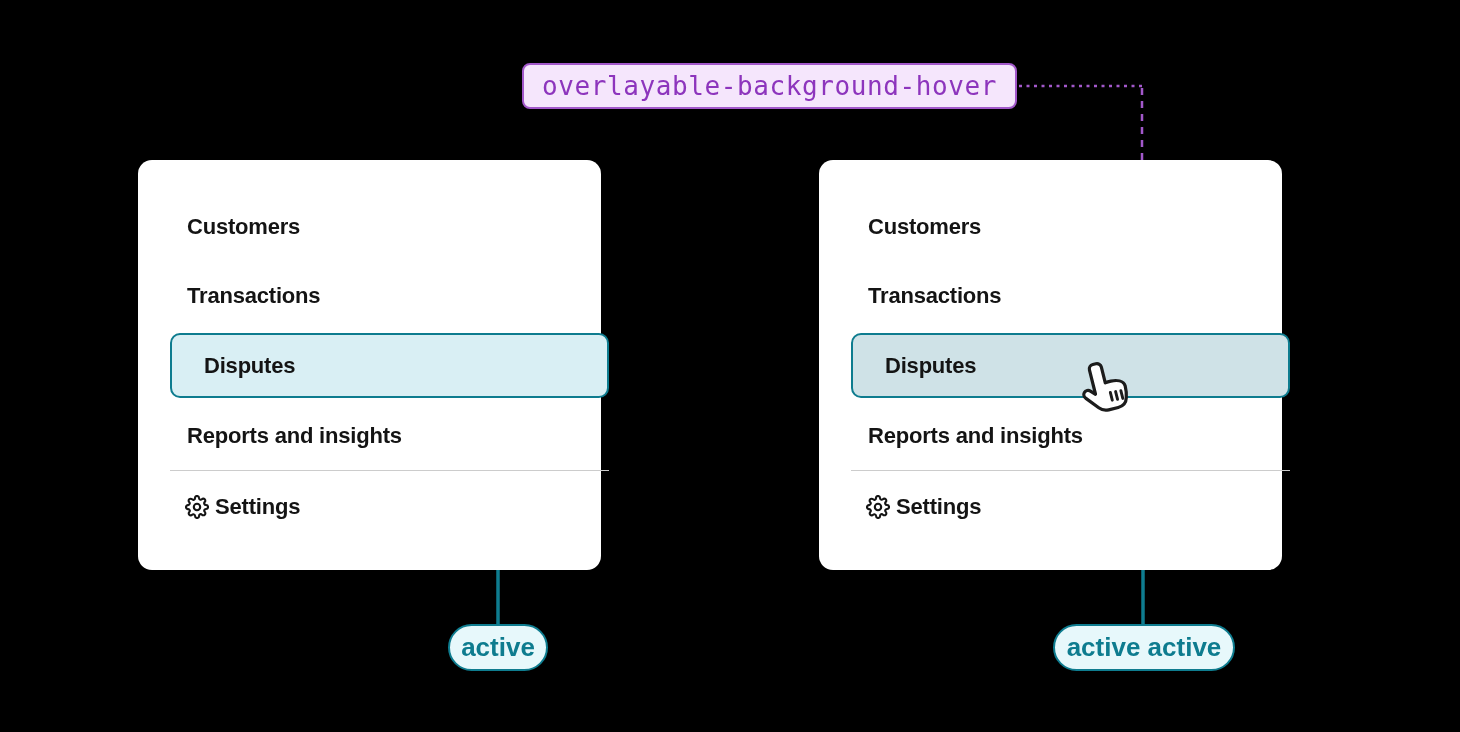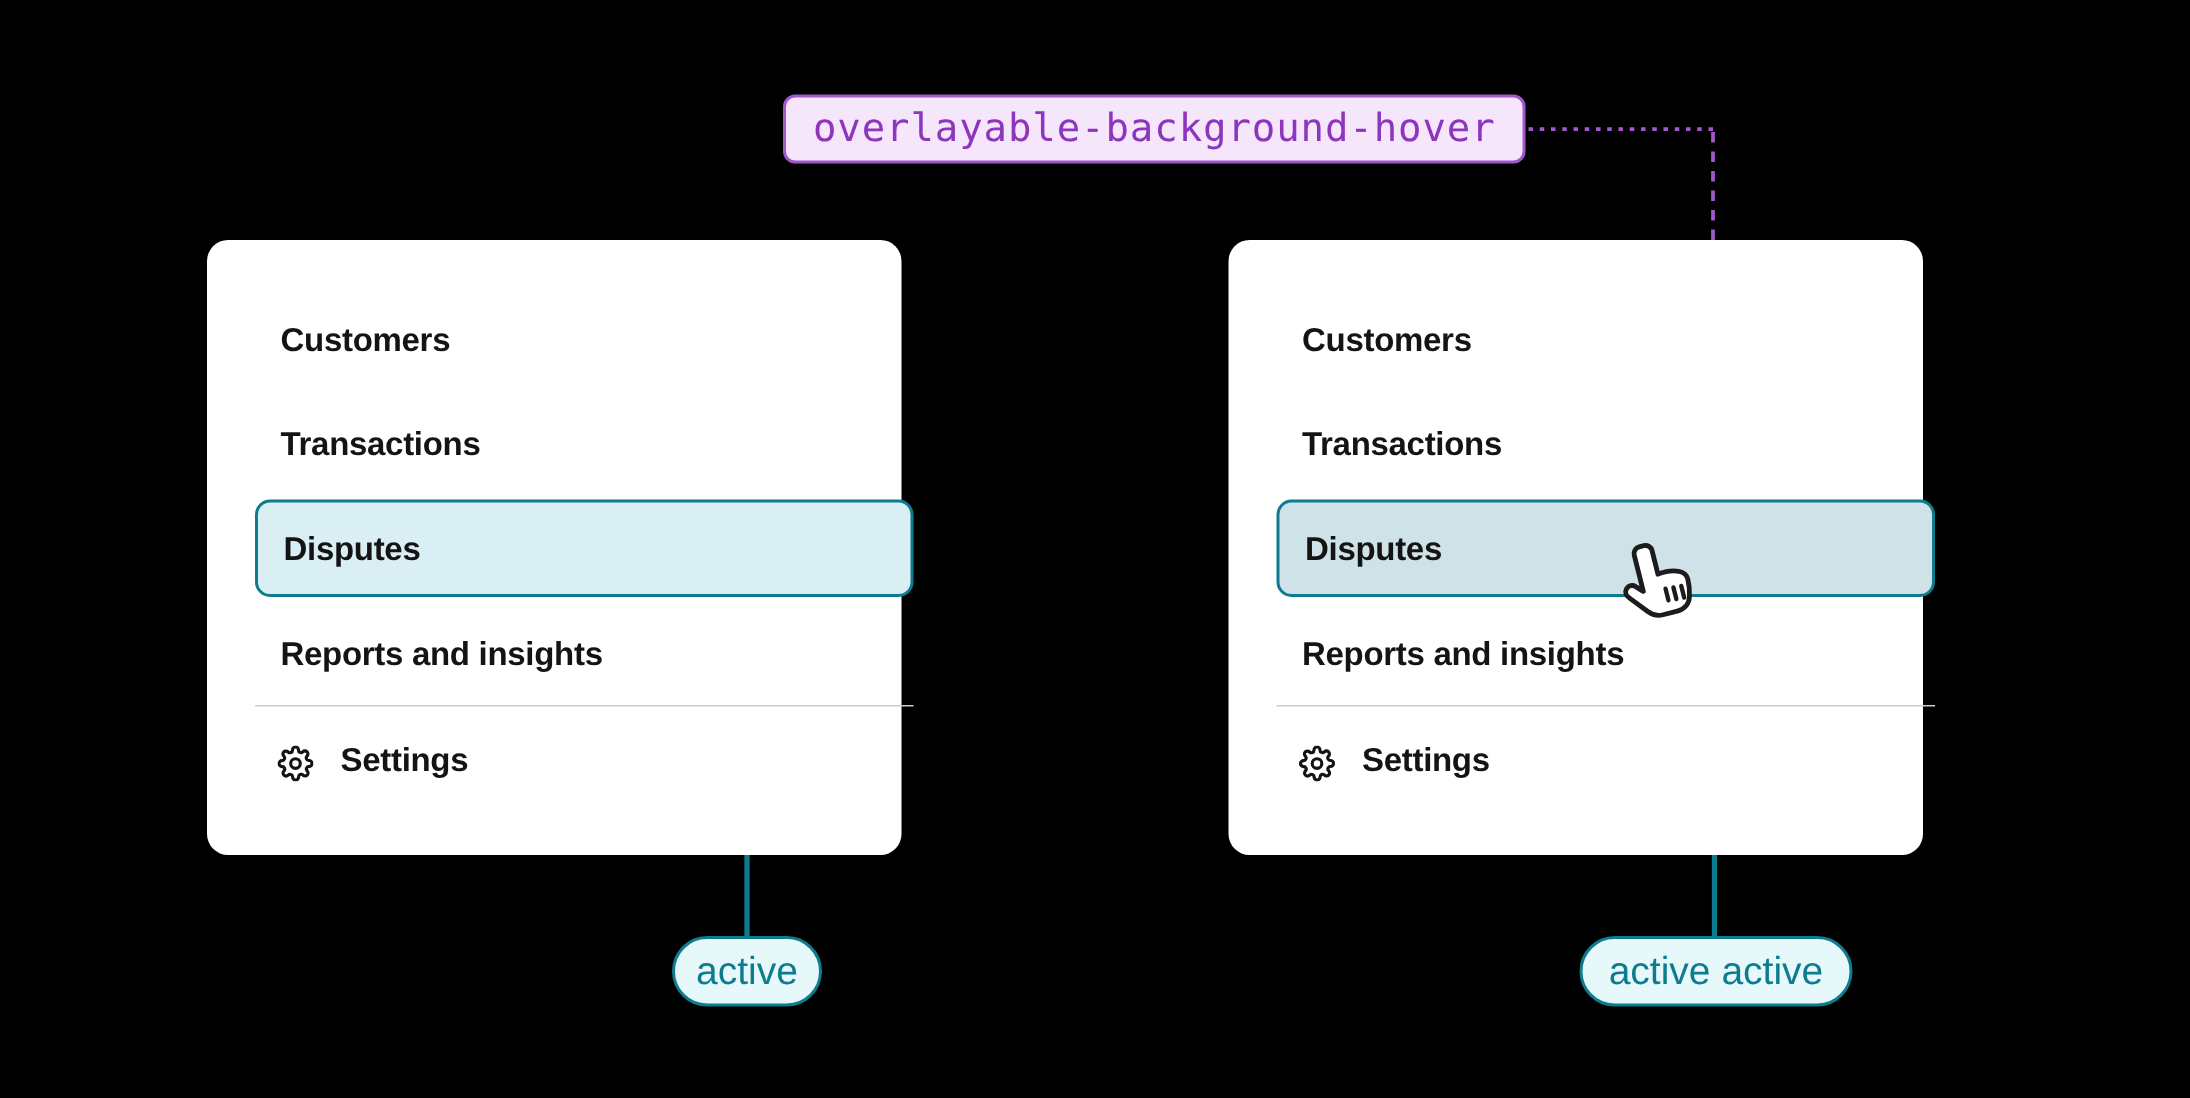--- a/index.html
+++ b/index.html
@@ -43,49 +43,49 @@
     font-size:22px;font-weight:700;letter-spacing:-0.2px;color:var(--text);
     white-space:nowrap;cursor:pointer;
   }
   .mi-0{top:54px;}
   .mi-1{top:123px;}
   .mi-3{top:263px;text-align:right;}
 
   .active-box{
     position:absolute;left:32px;top:173px;width:439px;height:65px;
     border:2px solid var(--teal);border-radius:10px;
-    display:flex;align-items:center;padding-left:17px;cursor:pointer;
+    display:flex;align-items:center;padding-left:32px;cursor:pointer;
   }
   .card-left .active-box{background:var(--active-fill);}
   .card-right .active-box{background:var(--active-hover-fill);}
   .active-box .menu-label{
     font-size:22px;font-weight:700;letter-spacing:-0.2px;color:var(--text);
   }
 
   .divider{
     position:absolute;left:32px;top:310px;width:439px;height:1px;
     background:var(--divider);
   }
 
   .settings-row{
     position:absolute;left:47px;top:333px;height:28px;
-    display:flex;align-items:flex-end;gap:18px;cursor:pointer;
+    display:flex;align-items:center;gap:6px;cursor:pointer;
   }
   .settings-row .gear{width:24px;height:24px;display:block;}
   .settings-row .gear path,.settings-row .gear circle{stroke:var(--text);}
   .settings-label{
     font-size:22px;font-weight:700;letter-spacing:-0.2px;color:var(--text);
     line-height:28px;
   }
 
   
   .pill{
     position:absolute;top:624px;height:47px;
     background:var(--pill-fill);border:2.5px solid var(--teal);border-radius:24px;
-    color:var(--teal);font-size:26px;font-weight:400;
+    color:var(--teal);font-size:26px;font-weight:700;
     display:flex;align-items:center;justify-content:center;white-space:nowrap;
   }
   .pill-left{left:448px;width:100px;}
   .pill-right{left:1053px;width:182px;}
 
   
   .connectors{position:absolute;left:0;top:0;width:1460px;height:732px;pointer-events:none;}
   .teal-line{stroke:var(--teal);stroke-width:3.5;fill:none;}
   .teal-fill{fill:var(--teal);}
   .purple-line{stroke:var(--purple);stroke-width:2.5;fill:none;}

